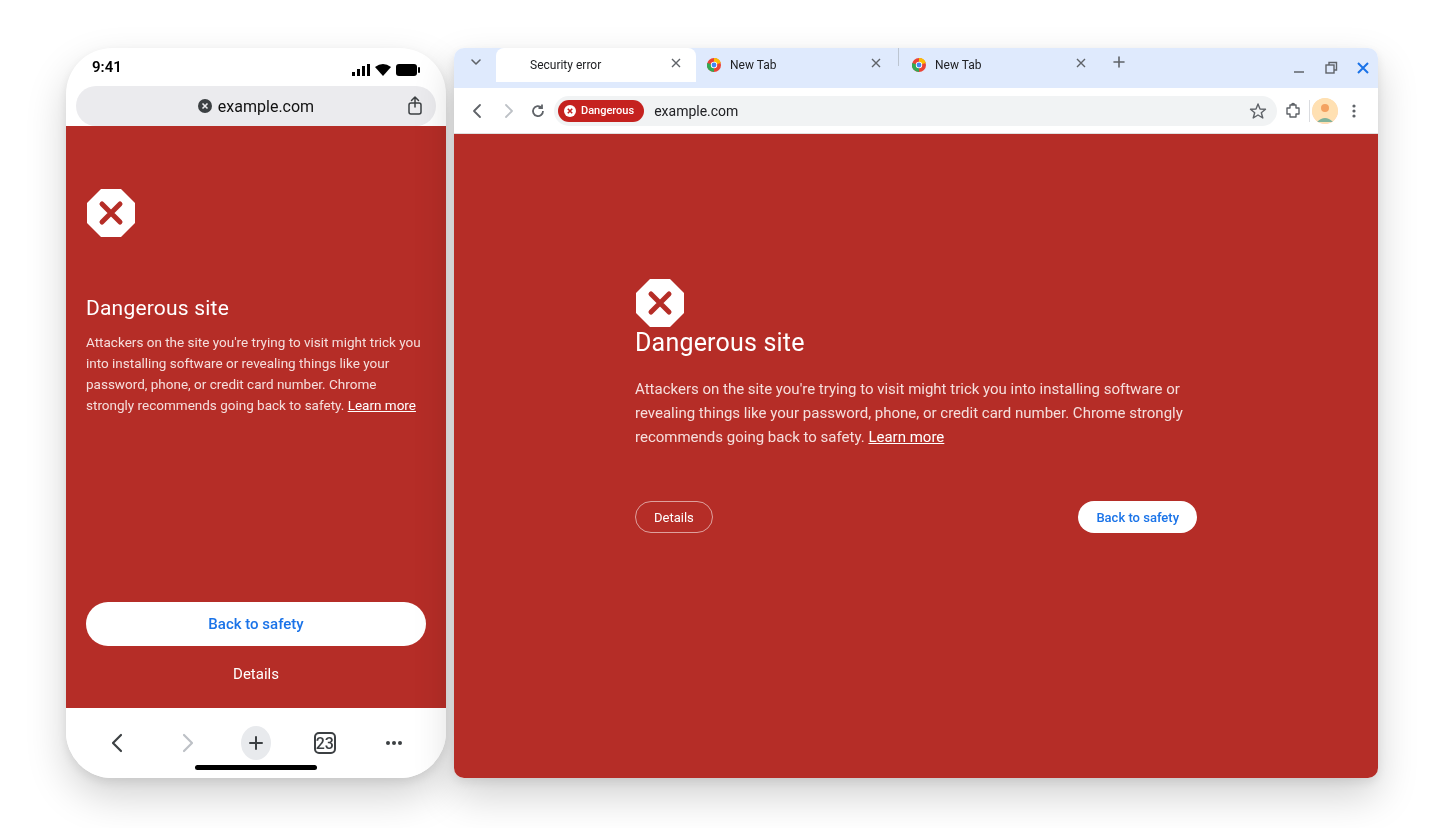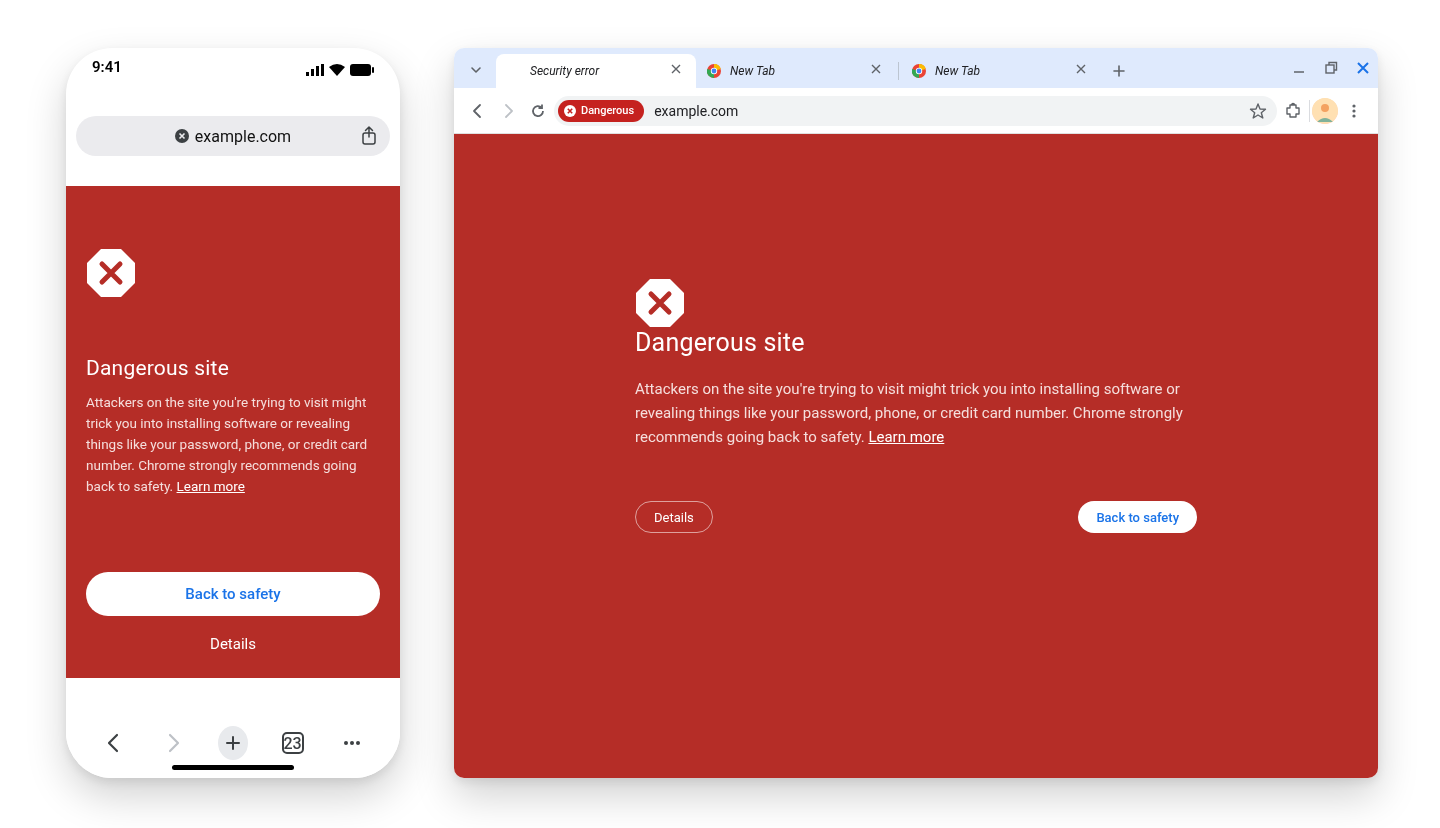--- a/index.html
+++ b/index.html
@@ -20,29 +20,28 @@
     background:#ffffff;
     position:relative;
     overflow:hidden;
   }
 
   
   .phone{
     position:absolute;
     left:66px;
     top:48px;
-    width:334px;
+    width:380px;
     height:730px;
     border-radius:46px;
     background:#fff;
     box-shadow:0 18px 40px rgba(0,0,0,0.18),0 4px 10px rgba(0,0,0,0.08);
     overflow:hidden;
     display:flex;
     flex-direction:column;
-    gap:30px;
   }
   .phone-statusbar{
     height:28px;
     display:flex;
     align-items:flex-end;
     justify-content:space-between;
     padding:0 26px 0 26px;
     font-weight:600;
     font-size:15px;
     color:#000;
@@ -161,24 +160,23 @@
     overflow:hidden;
     box-shadow:0 18px 40px rgba(0,0,0,0.18),0 4px 10px rgba(0,0,0,0.08);
     background:#fff;
     display:flex;
     flex-direction:column;
   }
   .tabstrip{
     height:40px;
     background:var(--chrome-bg);
     display:flex;
-    align-items:flex-end;
+    align-items:flex-start;
     padding:0 8px 0 8px;
     position:relative;
-    font-style:italic;
   }
   .tab-search-btn{
     width:28px;height:28px;border-radius:50%;
     display:flex;align-items:center;justify-content:center;
     margin-right:6px;margin-bottom:4px;cursor:pointer;
   }
   .tab{
     height:34px;
     min-width:200px;
     display:flex;

